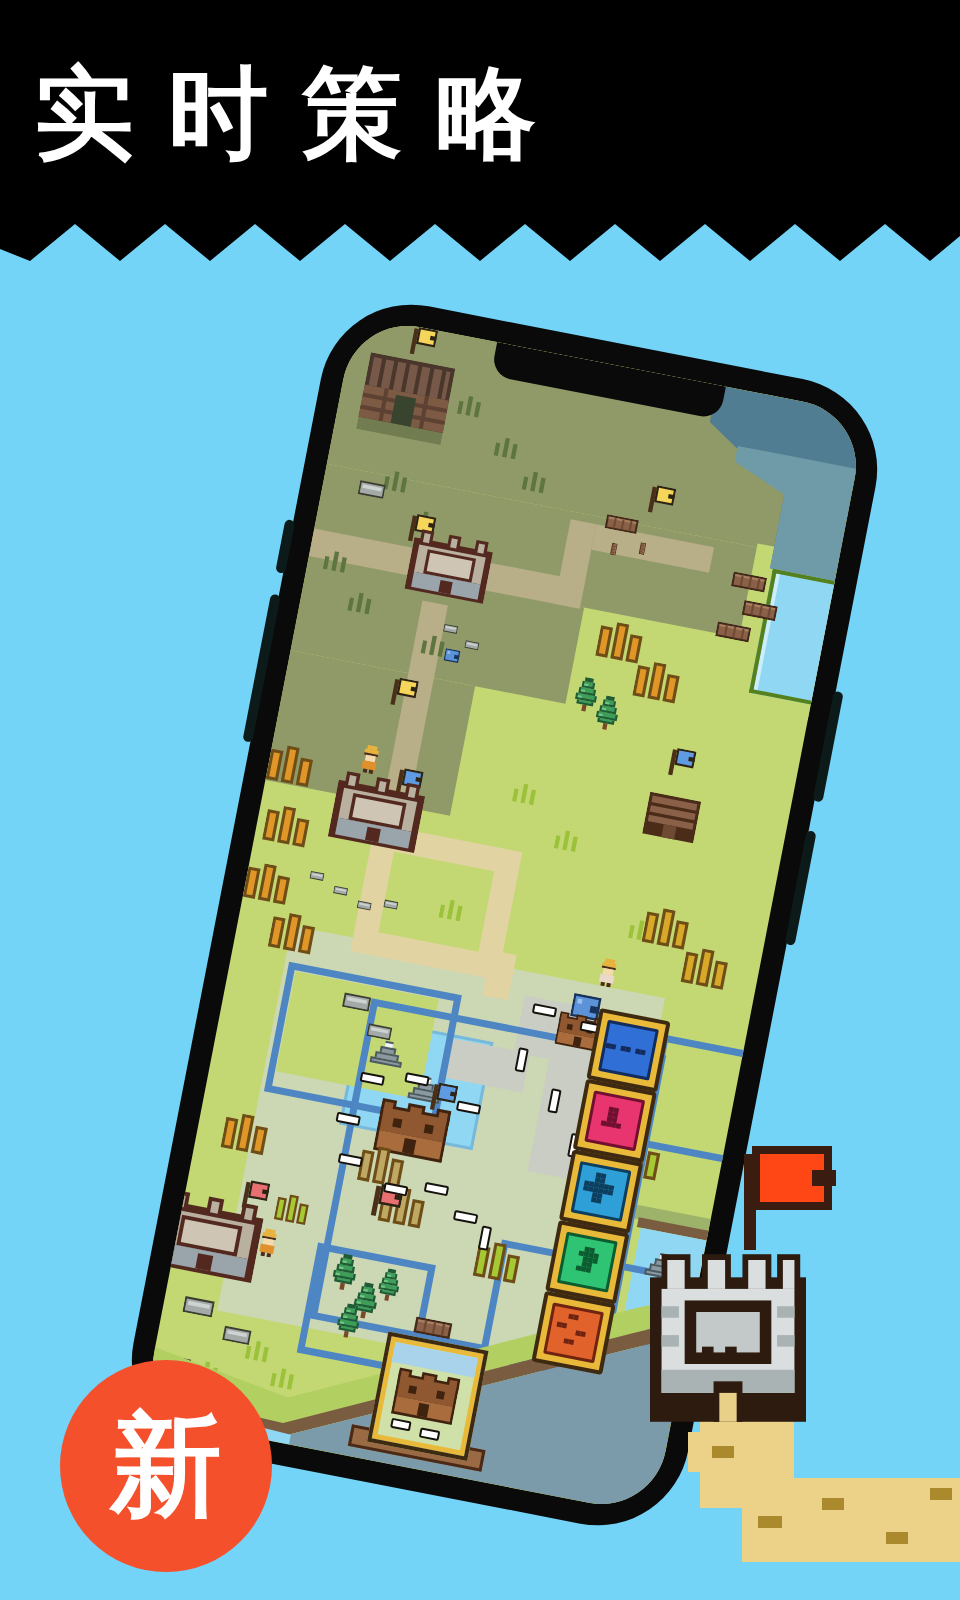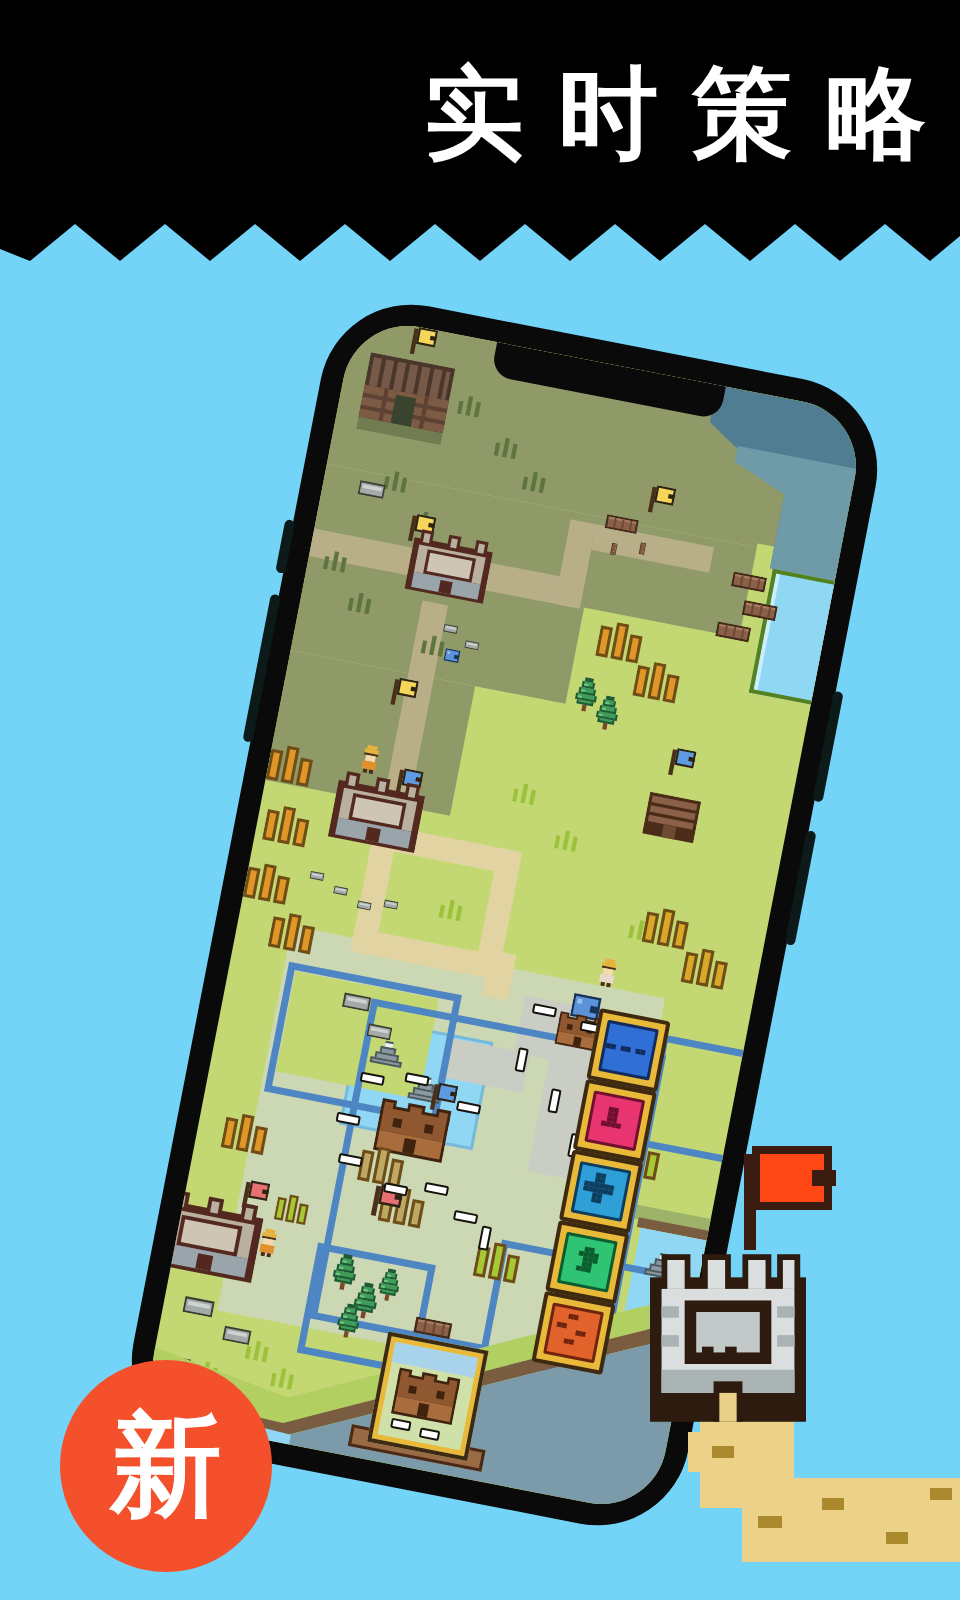--- a/index.html
+++ b/index.html
@@ -4,21 +4,21 @@
 <style>
   html,body{margin:0;padding:0;}
   body{
     width:960px;height:1600px;position:relative;overflow:hidden;
     background:var(--bg);
     font-family:"DejaVu Sans","Liberation Sans",sans-serif;
   }
   
   .banner{position:absolute;left:0;top:0;width:960px;height:224px;background:var(--banner-bg);}
   .banner-title{
-    position:absolute;left:0;top:48px;width:100%;text-align:right;
+    position:absolute;left:0;top:48px;width:100%;text-align:left;
     color:var(--banner-text);font-size:100px;font-weight:bold;letter-spacing:34px;text-indent:34px;
   }
   .zigzag{position:absolute;left:0;top:224px;width:960px;height:37px;display:block;}
   
   .phone{
     position:absolute;left:222px;top:332px;width:565px;height:1166px;
     background:var(--bezel);border-radius:92px;transform:rotate(11deg);
   }
   .side-btn{position:absolute;background:var(--bezel-btn);border-radius:5px;}
   .sb-l1{left:-8px;top:236px;width:10px;height:54px;}

